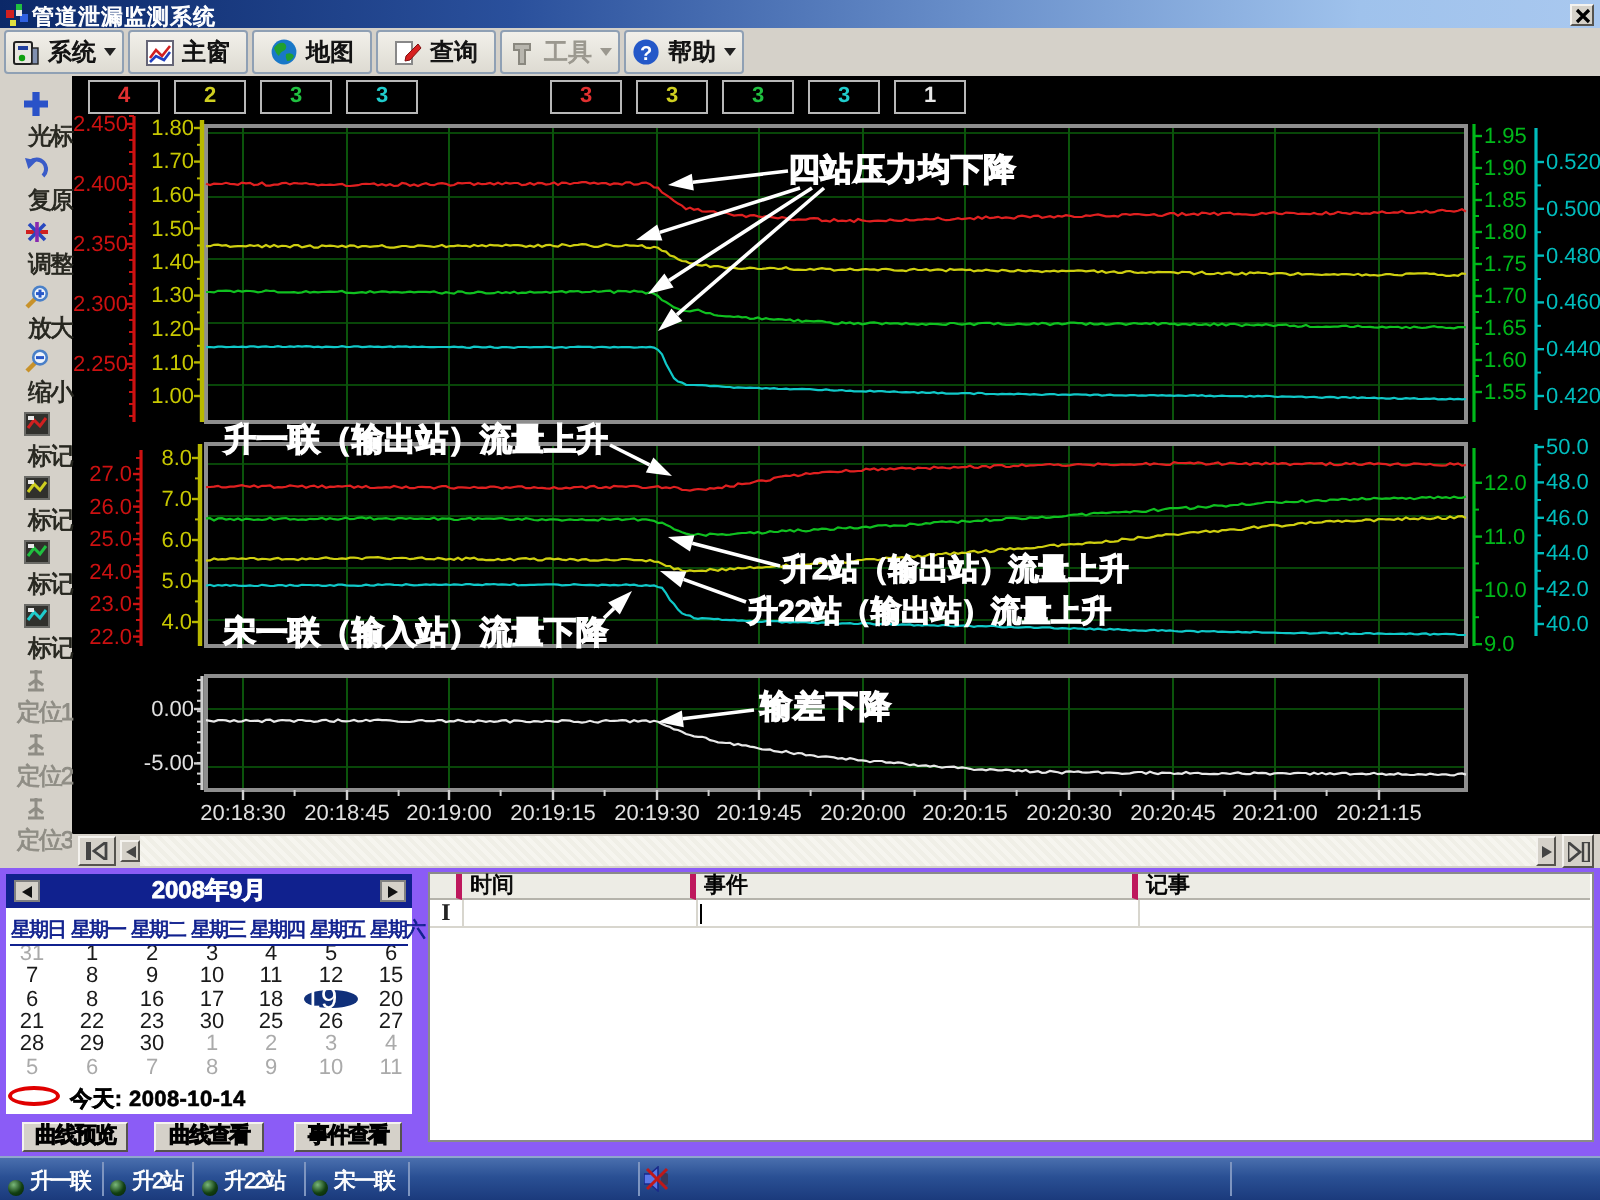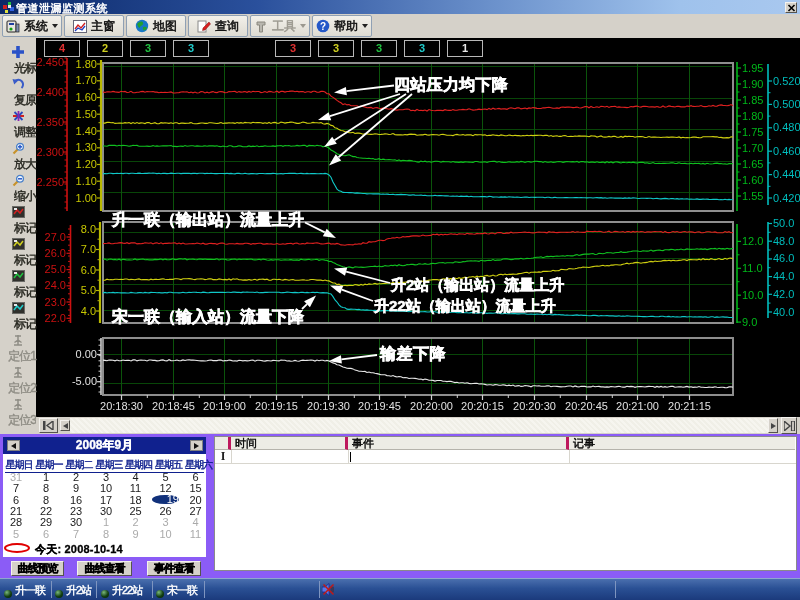--- a/index.html
+++ b/index.html
@@ -25,21 +25,21 @@
 #bottompanel{left:0;top:434px;width:800px;height:144px;background:#8b5cf6}
 #cal{left:3px;top:3px;width:203px;height:120px;background:#fff}
 #calhead{left:0;top:0;width:203px;height:17px;background:#10218e;color:#fff;font-size:12px;font-weight:bold;-webkit-text-stroke:0.4px #fff;text-align:center;line-height:17px}
 .calnav{top:3px;width:13px;height:11px;background:#d5d1c9;border:1px solid #808080;display:flex;align-items:center;justify-content:center}
 .tri-l{width:0;height:0;border-top:3.5px solid transparent;border-bottom:3.5px solid transparent;border-right:5px solid #111}
 .tri-r{width:0;height:0;border-top:3.5px solid transparent;border-bottom:3.5px solid transparent;border-left:5px solid #111}
 .wk{position:absolute;width:36px;text-align:center;font-size:10px;color:#10218e;letter-spacing:-1px;-webkit-text-stroke:0.4px #10218e}
 #wkline{left:2px;top:35px;width:199px;height:1px;background:#10218e}
 .dt{position:absolute;width:30px;text-align:center;font-size:11px;color:#1a1a1a}
 .dt.gy{color:#aaa}
-#sel19{border-radius:50%;background:#10307a;color:#fff;font-size:11px;text-align:right}
+#sel19{border-radius:50%;background:#10307a;color:#fff;font-size:15px;text-align:left}
 #todayring{left:1px;top:106px;width:26px;height:10px;border:2px solid #e00000;border-radius:50%}
 #todaytxt{left:32px;top:105px;font-size:11px;font-weight:bold;color:#000;-webkit-text-stroke:0.3px #000;letter-spacing:0.2px}
 .pbtn{-webkit-text-stroke:0.4px #000;top:127px;height:15px;background:#d5d1c9;border:1px solid;border-color:#f4f2ee #55534e #55534e #f4f2ee;font-size:11px;font-weight:bold;color:#000;text-align:center;line-height:13px;letter-spacing:-1px}
 #tablewrap{left:214px;top:2px;width:583px;height:135px;background:#fff;border:1px solid #8a8a8a}
 .th{-webkit-text-stroke:0.4px #000;position:absolute;top:0;height:13px;background:#edece5;border-right:3px solid #be185d;border-bottom:1px solid #b5b3ab;font-size:11px;color:#000;padding-left:4px;line-height:13px}
 .tcellline{position:absolute;background:#d8d6ce}
 #statusbar{left:0;top:578px;width:800px;height:22px;background:linear-gradient(180deg,#4a6fae 0%,#2a5094 45%,#1b3a7c 100%);border-top:1px solid #8fa6cd}
 .stab{-webkit-text-stroke:0.4px #fff;top:3px;height:16px;color:#fff;font-size:11px;display:flex;align-items:flex-end;gap:3px;letter-spacing:-1px}
 .sdot{width:8px;height:8px;border-radius:50%;background:radial-gradient(circle at 35% 30%,#7ab87a,#123f12 55%,#041f04)}
 .ssep{top:2px;width:1px;height:17px;background:#7e95c0}

